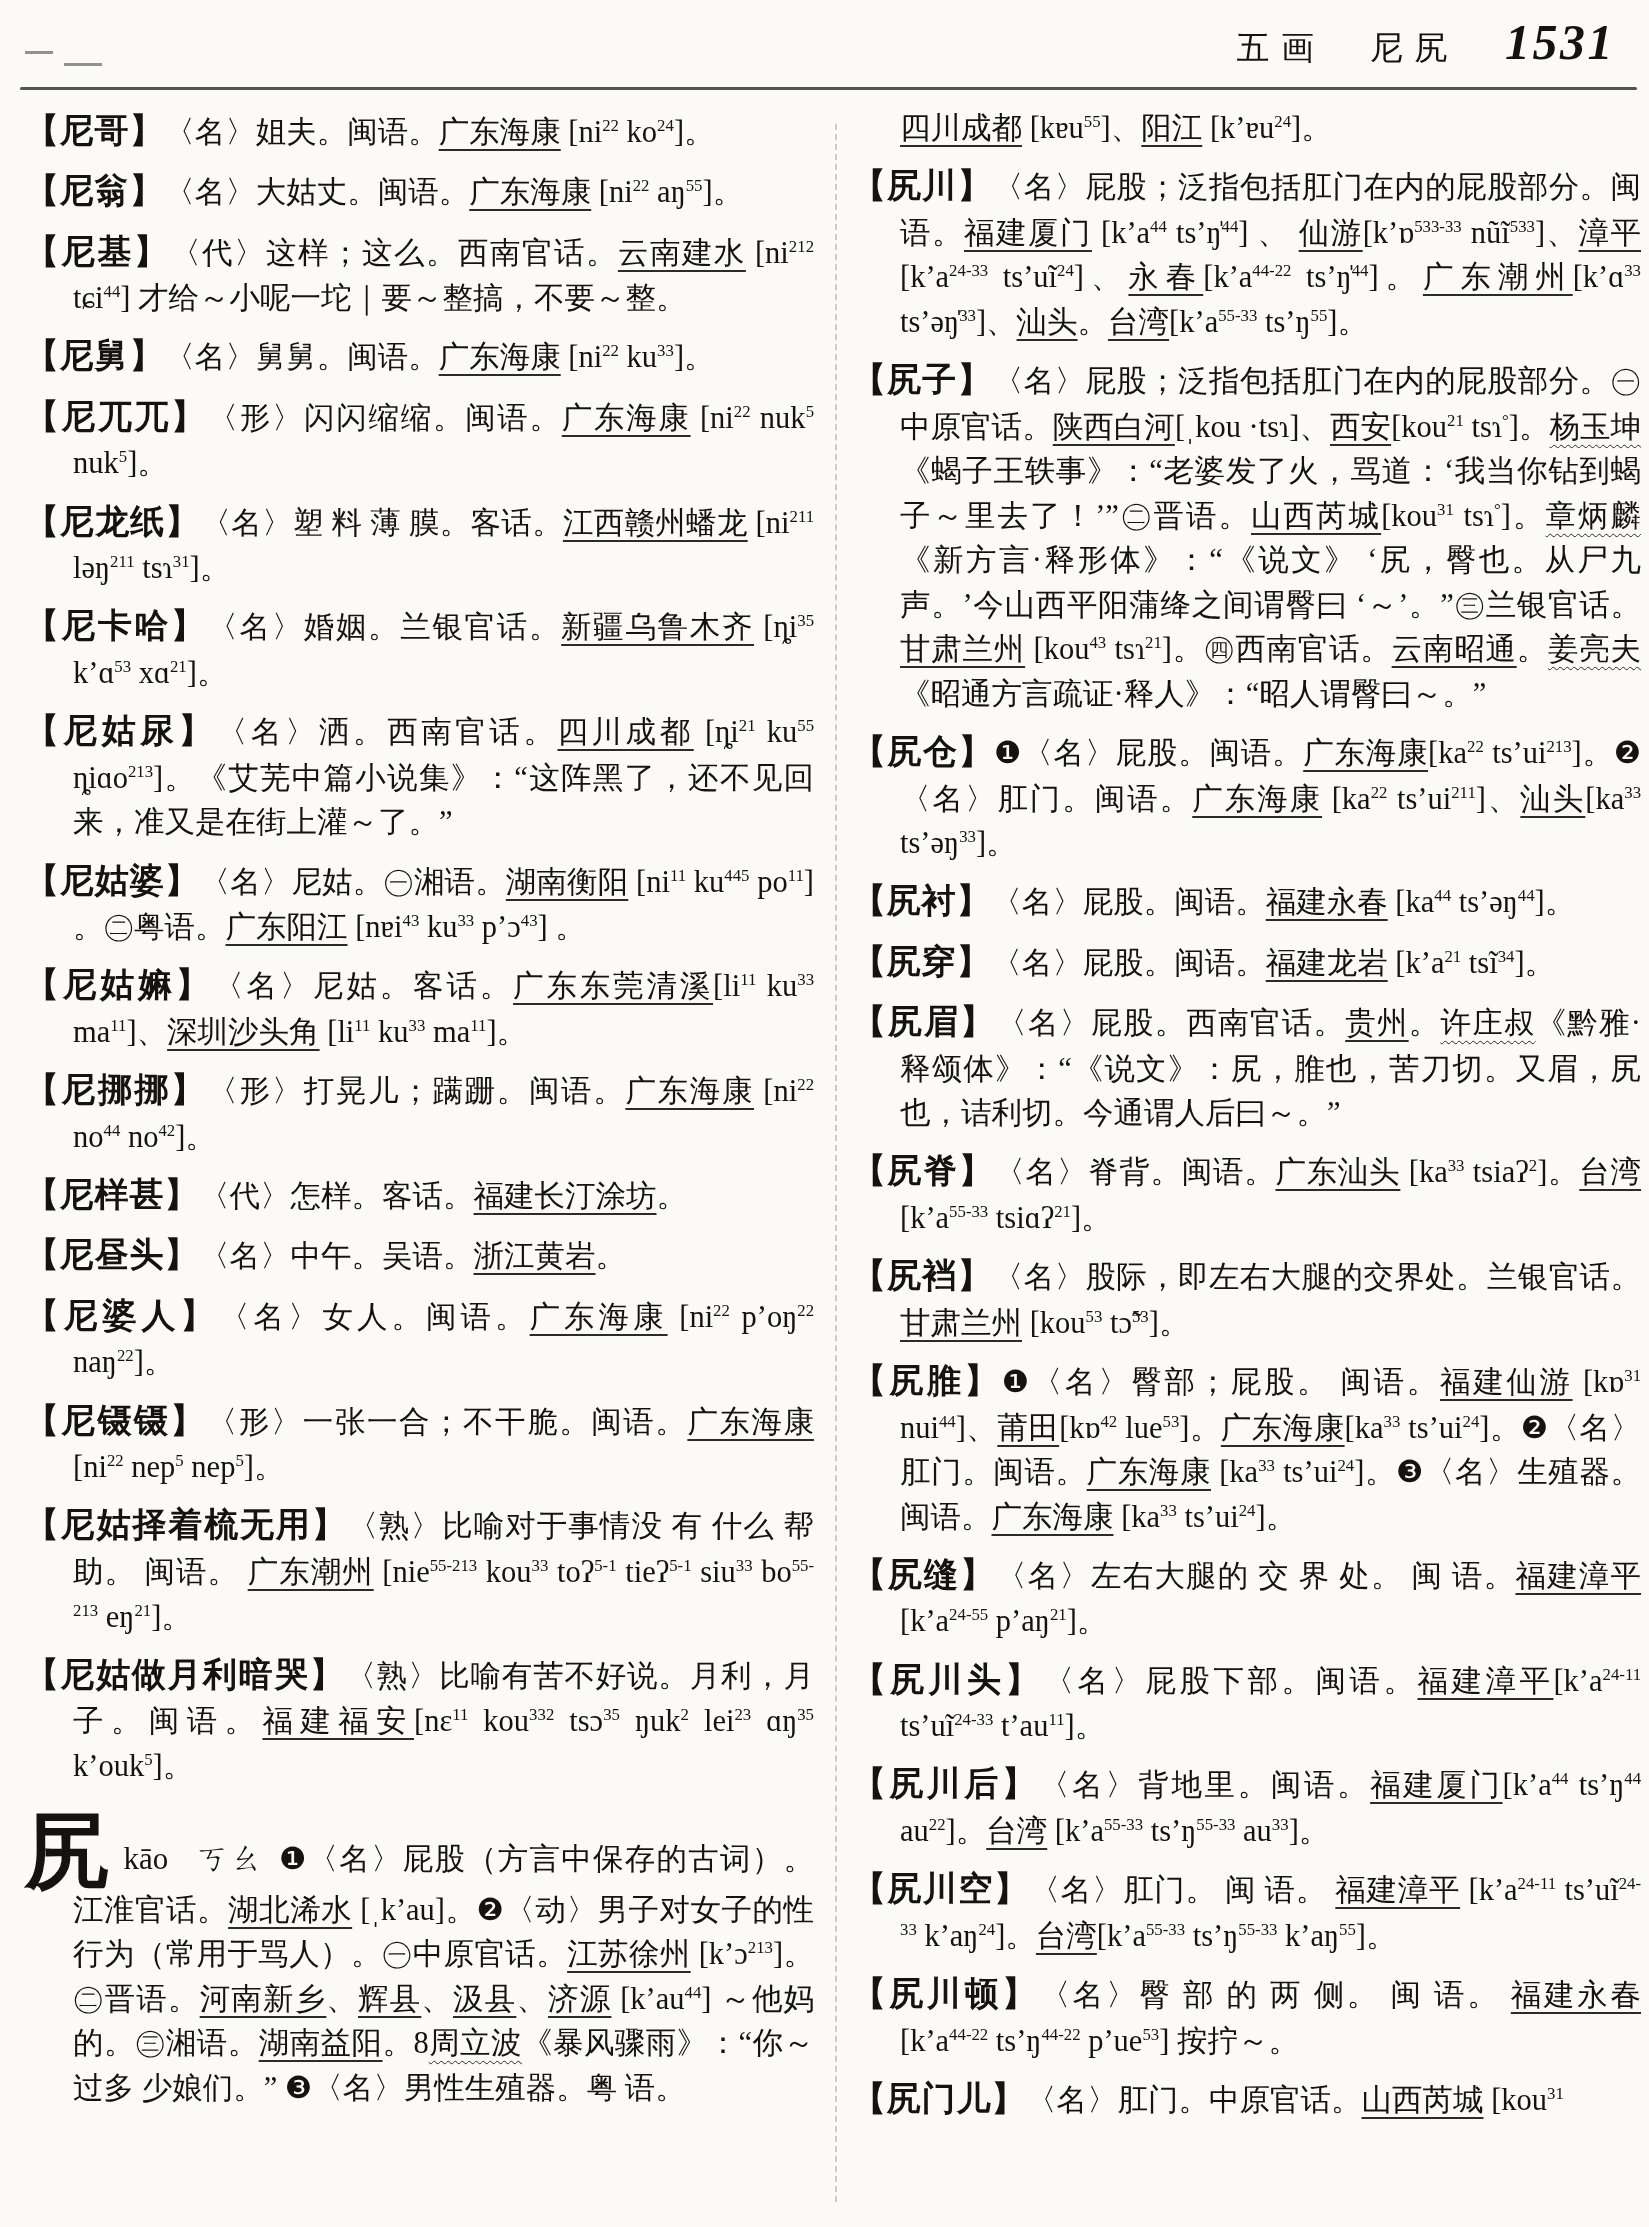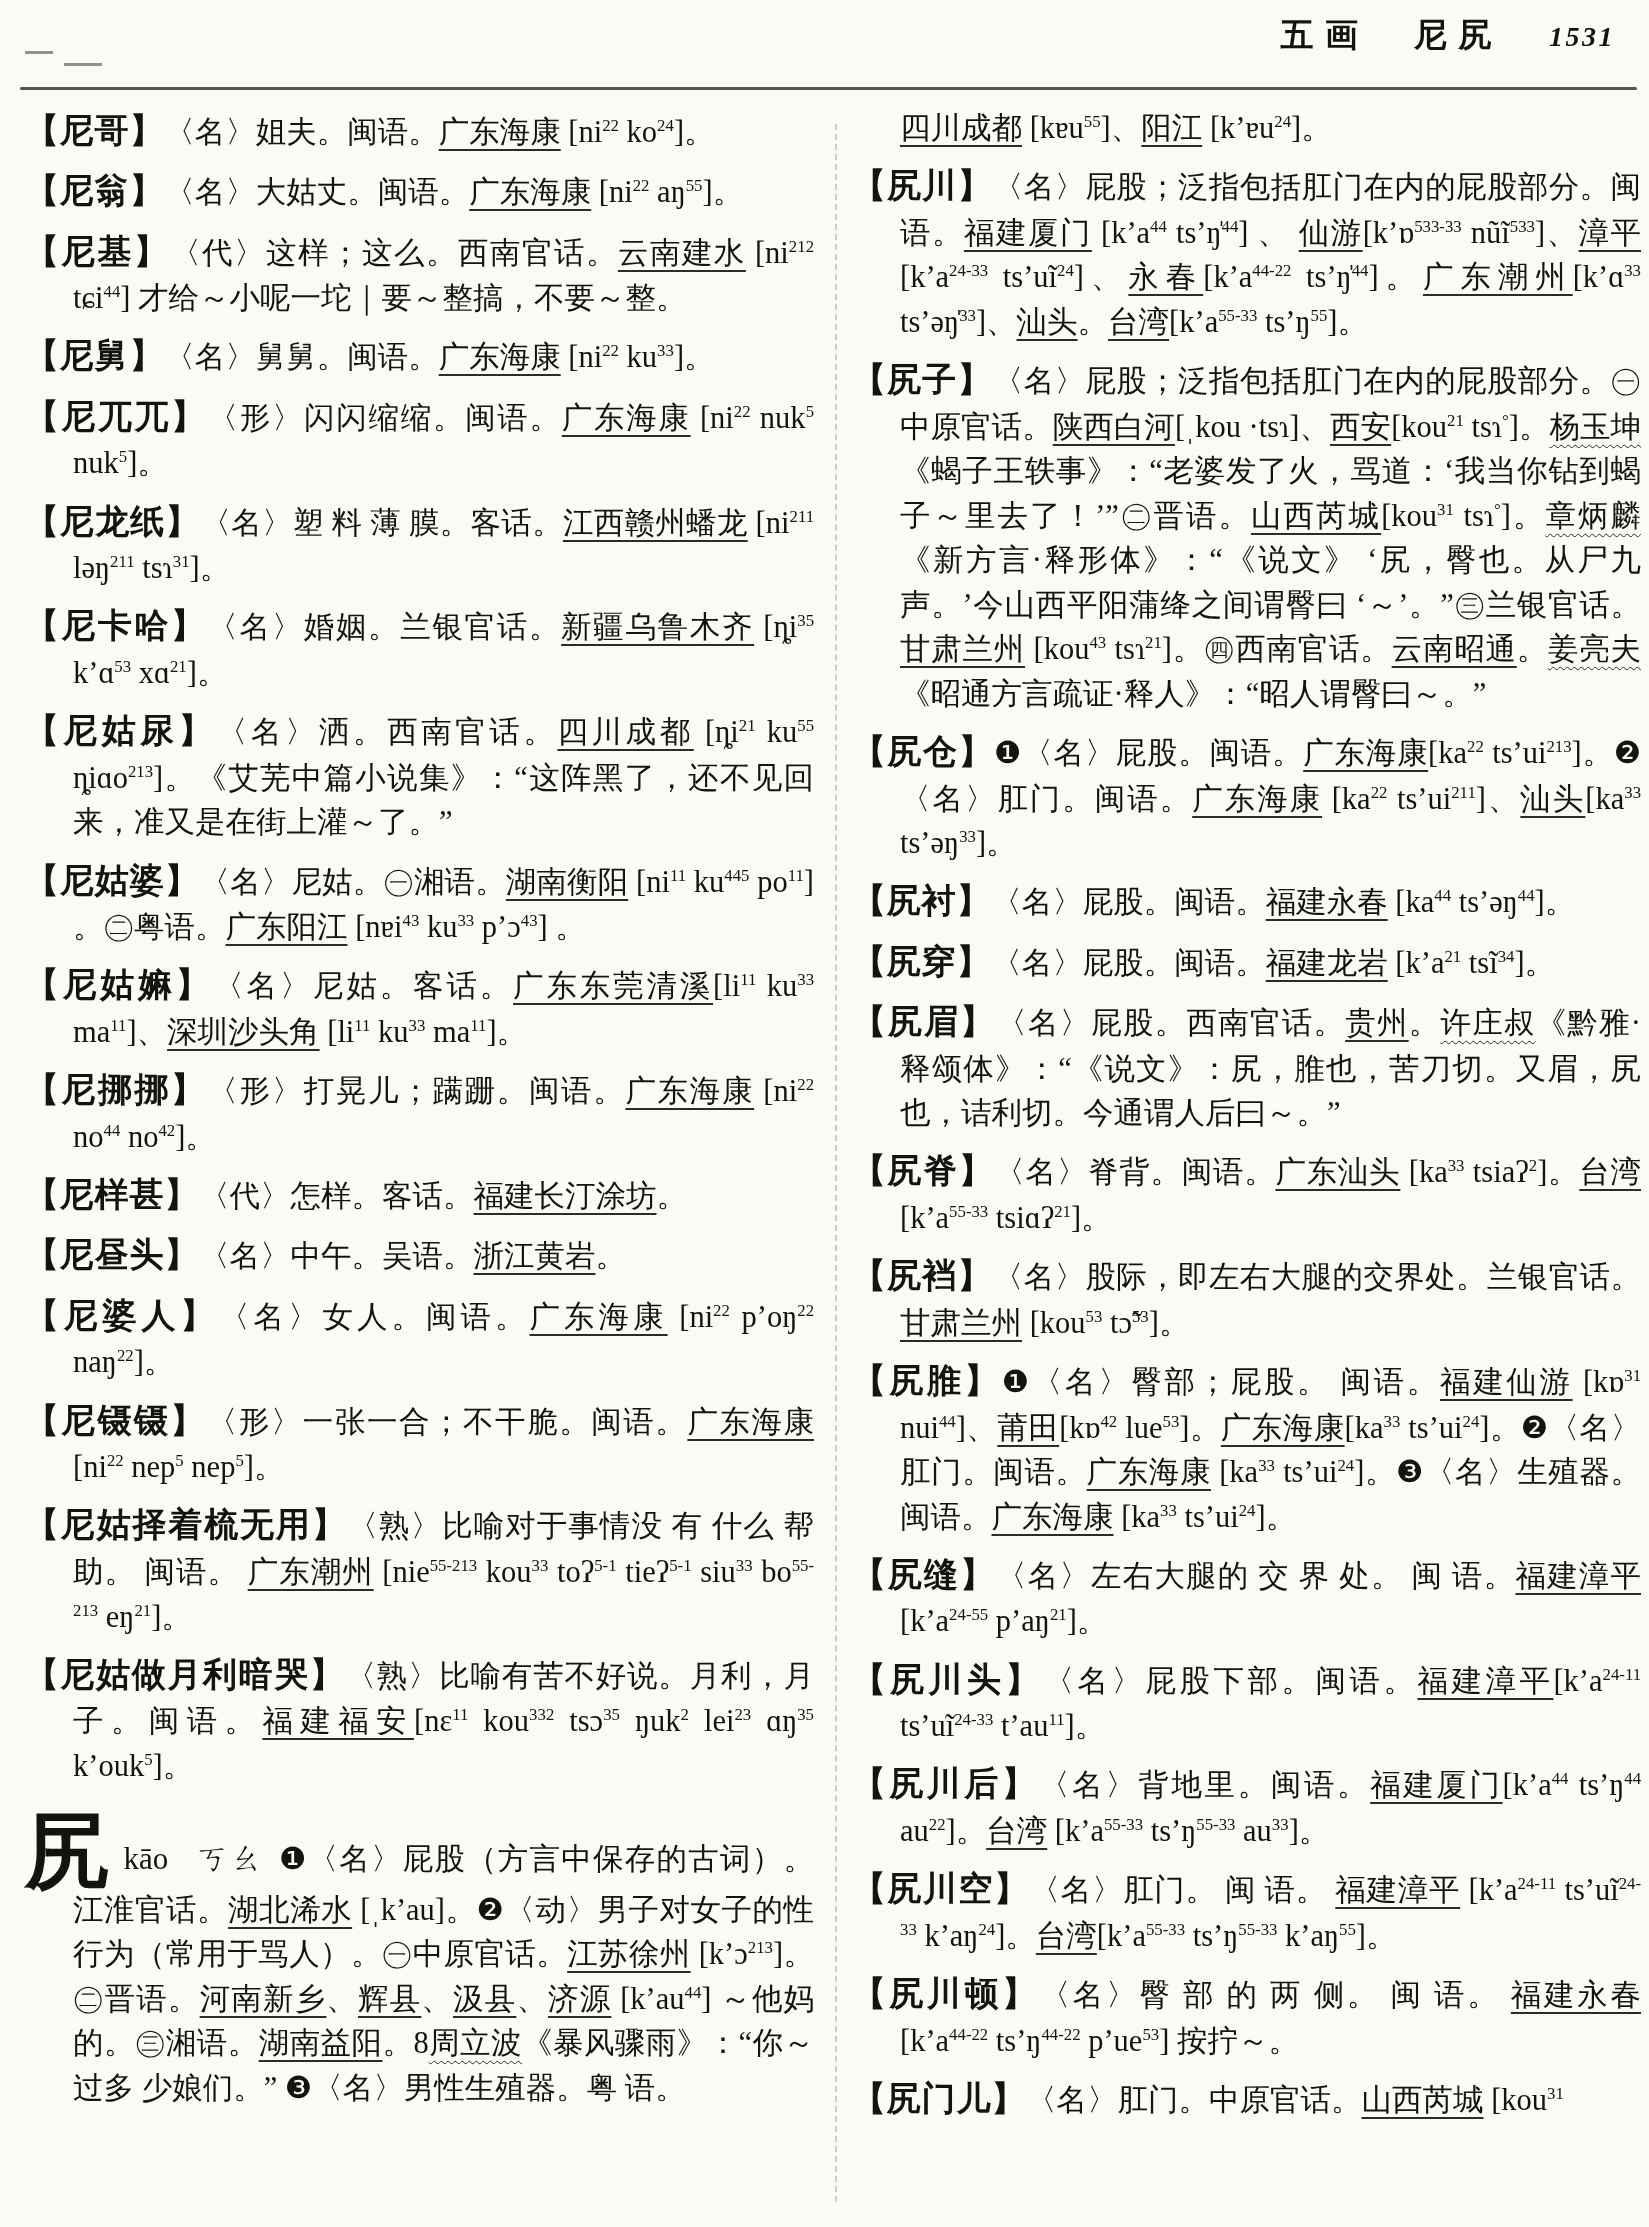--- a/index.html
+++ b/index.html
@@ -6,22 +6,22 @@
   .page{
     position:relative;
     width:1650px;height:2227px;
     background:#fbfaf7;
     color:#151310;
     font-family:"Liberation Serif","DejaVu Serif",serif;
     overflow:hidden;
   }
   .scan-dash{position:absolute;height:3.3px;background:#3a3a3a;opacity:.55;}
   .header{position:absolute;top:13.2px;right:35px;display:flex;align-items:baseline;gap:46px;}
-  .header .sec{font-size:33px;letter-spacing:11.5px;font-family:"Liberation Sans","DejaVu Sans",sans-serif;font-weight:bold;}
-  .header .pg{font-size:28px;font-weight:bold;font-style:italic;letter-spacing:2.5px;}
+  .header .sec{font-size:33px;letter-spacing:11.5px;font-family:"Liberation Sans","DejaVu Sans",sans-serif;font-weight:normal;}
+  .header .pg{font-size:50px;font-weight:bold;font-style:italic;letter-spacing:2.5px;}
   .rule{position:absolute;top:87px;left:20px;right:13.2px;height:3.3px;background:#2b2b2b;opacity:.8;border-radius:1.6px;}
   .divider{position:absolute;top:124px;bottom:25px;left:835px;border-left:2.5px dashed rgba(40,40,40,.22);}
   .cols{position:absolute;top:106px;left:25px;display:flex;gap:38px;}
   .col{width:789px;}
   p.entry{
     font-size:30.5px;line-height:1.46;
     margin:0 0 10.7px 0;
     padding-left:48px;text-indent:-48px;
     text-align:justify;text-justify:inter-ideograph;
   }

